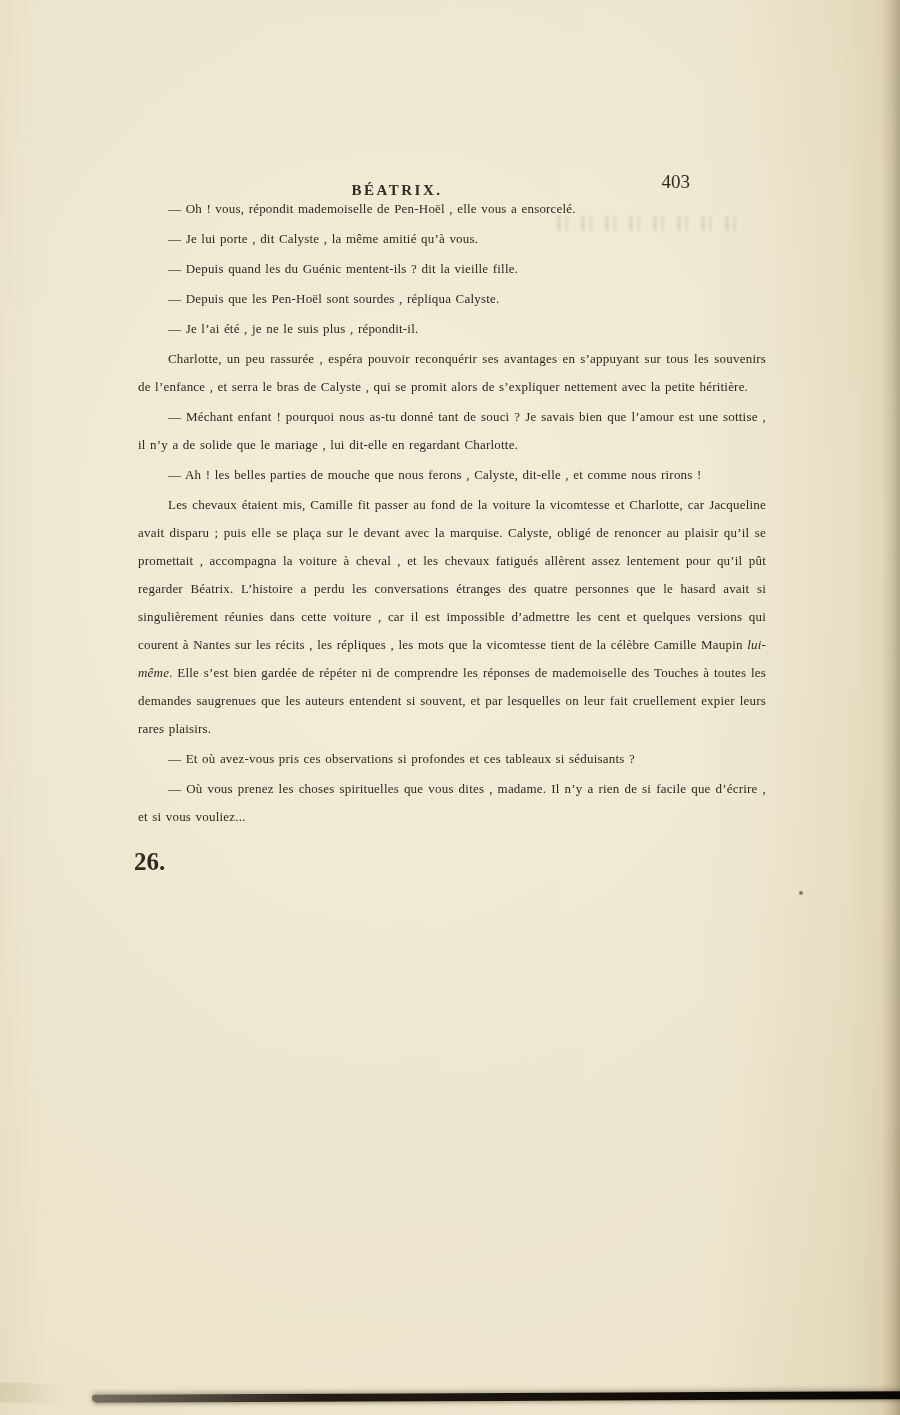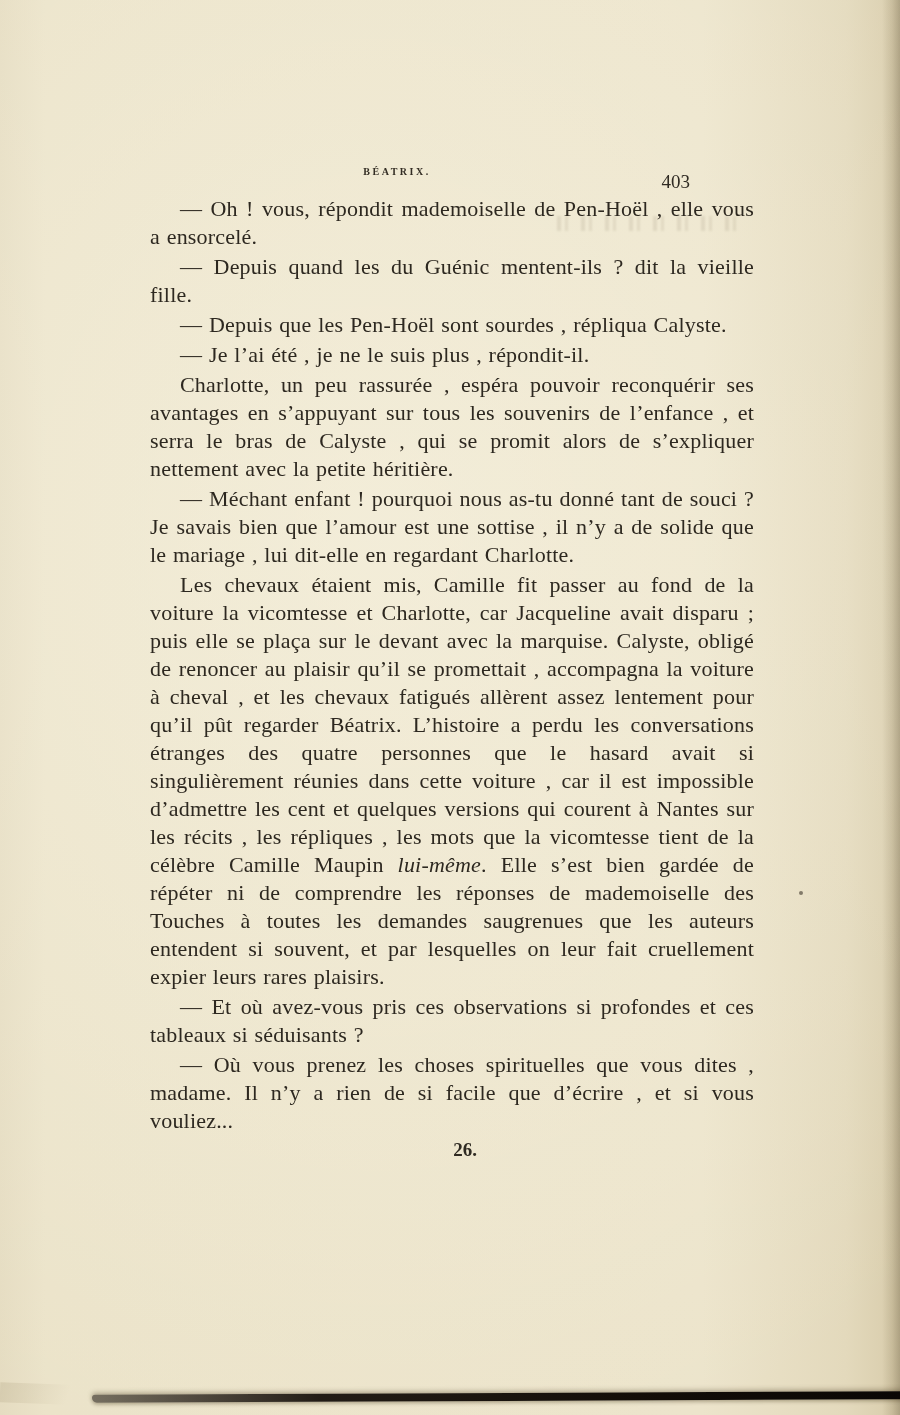--- a/index.html
+++ b/index.html
@@ -21,41 +21,41 @@
   .showthrough {
     position:absolute; left:552px; top:216px; width:196px; height:15px;
     opacity:0.12; filter:blur(1px);
     background:repeating-linear-gradient(90deg,
       transparent 0 5px, #6b5f46 5px 9px, transparent 9px 13px,
       #7a6c50 13px 16px, transparent 16px 24px);
   }
   .text-col { position:absolute; left:134px; top:163px; width:636px; }
   .page-header { position:relative; height:28px; margin-bottom:4px; }
   .running-title {
-    position:absolute; left:0; width:100%; top:3px;
+    position:absolute; left:0; width:100%; top:19px;
     text-align:center; margin-left:-55px;
-    font-size:10px; font-weight:bold; letter-spacing:2.5px;
+    font-size:15px; font-weight:bold; letter-spacing:2.5px;
     color:#332d24;
   }
   .page-number {
     position:absolute; right:80px; top:8px;
     font-size:19px; color:#2f2a22;
   }
   .body-text { text-rendering:optimizeLegibility; }
   .para {
-    font-size:22px; line-height:28px;
+    font-size:13px; line-height:28px;
     text-align:justify; text-indent:30px;
     word-spacing:1px; letter-spacing:0.2px;
-    margin:2px 16px;
+    margin:2px 4px;
     color:var(--ink, #2d2820);
   }
   .para em { font-style:italic; }
   .signature {
-    text-align:center; margin-right:-26px; margin-top:4px;
-    font-size:19px; font-weight:600; color:#2f2a22;
+    text-align:left; margin-right:-26px; margin-top:17px;
+    font-size:25px; font-weight:600; color:#2f2a22;
   }
   .speck {
     position:absolute; left:799px; top:891px; width:4px; height:4px;
     border-radius:50%; background:#4a4236; opacity:0.65;
   }
   .right-edge {
     position:absolute; top:0; right:0; width:18px; height:100%;
     background:linear-gradient(to right, rgba(0,0,0,0), rgba(108,92,58,0.16) 55%, rgba(84,70,42,0.32) 100%);
   }
   .bottom-edge {
@@ -81,25 +81,27 @@
 
   <div class="text-col">
 
     <header class="page-header">
       <div class="running-title">BÉATRIX.</div>
       <div class="page-number">403</div>
     </header>
 
     <main class="body-text">
         <p class="para dialogue"><span>— Oh&nbsp;! vous, répondit mademoiselle de Pen-Hoël&nbsp;, elle vous a ensorcelé.</span></p>
+        <p class="para dialogue"><span>— Je lui porte&nbsp;, dit Calyste&nbsp;, la même amitié qu’à vous.</span></p>
         <p class="para dialogue"><span>— Depuis quand les du Guénic mentent-ils&nbsp;? dit la vieille fille.</span></p>
         <p class="para dialogue"><span>— Depuis que les Pen-Hoël sont sourdes&nbsp;, répliqua Calyste.</span></p>
         <p class="para dialogue"><span>— Je l’ai été&nbsp;, je ne le suis plus&nbsp;, répondit-il.</span></p>
         <p class="para narrative"><span>Charlotte, un peu rassurée&nbsp;, espéra pouvoir reconquérir ses avantages en s’appuyant sur tous les souvenirs de l’enfance&nbsp;, et serra le bras de Calyste&nbsp;, qui se promit alors de s’expliquer nettement avec la petite héritière.</span></p>
         <p class="para dialogue"><span>— Méchant enfant&nbsp;! pourquoi nous as-tu donné tant de souci&nbsp;? Je savais bien que l’amour est une sottise&nbsp;, il n’y a de solide que le mariage&nbsp;, lui dit-elle en regardant Charlotte.</span></p>
+        <p class="para dialogue"><span>— Ah&nbsp;! les belles parties de mouche que nous ferons&nbsp;, Calyste, dit-elle&nbsp;, et comme nous rirons&nbsp;!</span></p>
         <p class="para narrative"><span>Les chevaux étaient mis, Camille fit passer au fond de la voiture la vicomtesse et Charlotte, car Jacqueline avait disparu&nbsp;; puis elle se plaça sur le devant avec la marquise. Calyste, obligé de renoncer au plaisir qu’il se promettait&nbsp;, accompagna la voiture à cheval&nbsp;, et les chevaux fatigués allèrent assez lentement pour qu’il pût regarder Béatrix. L’histoire a perdu les conversations étranges des quatre personnes que le hasard avait si singulièrement réunies dans cette voiture&nbsp;, car il est impossible d’admettre les cent et quelques versions qui courent à Nantes sur les récits&nbsp;, les répliques&nbsp;, les mots que la vicomtesse tient de la célèbre Camille Maupin </span><em>lui-même</em><span>. Elle s’est bien gardée de répéter ni de comprendre les réponses de mademoiselle des Touches à toutes les demandes saugrenues que les auteurs entendent si souvent, et par lesquelles on leur fait cruellement expier leurs rares plaisirs.</span></p>
         <p class="para dialogue"><span>— Et où avez-vous pris ces observations si profondes et ces tableaux si séduisants&nbsp;?</span></p>
         <p class="para dialogue"><span>— Où vous prenez les choses spirituelles que vous dites&nbsp;, madame. Il n’y a rien de si facile que d’écrire&nbsp;, et si vous vouliez...</span></p>
       </main>
 
     <div class="signature">26.</div>
 
   </div>
 
   <div class="speck"></div>

